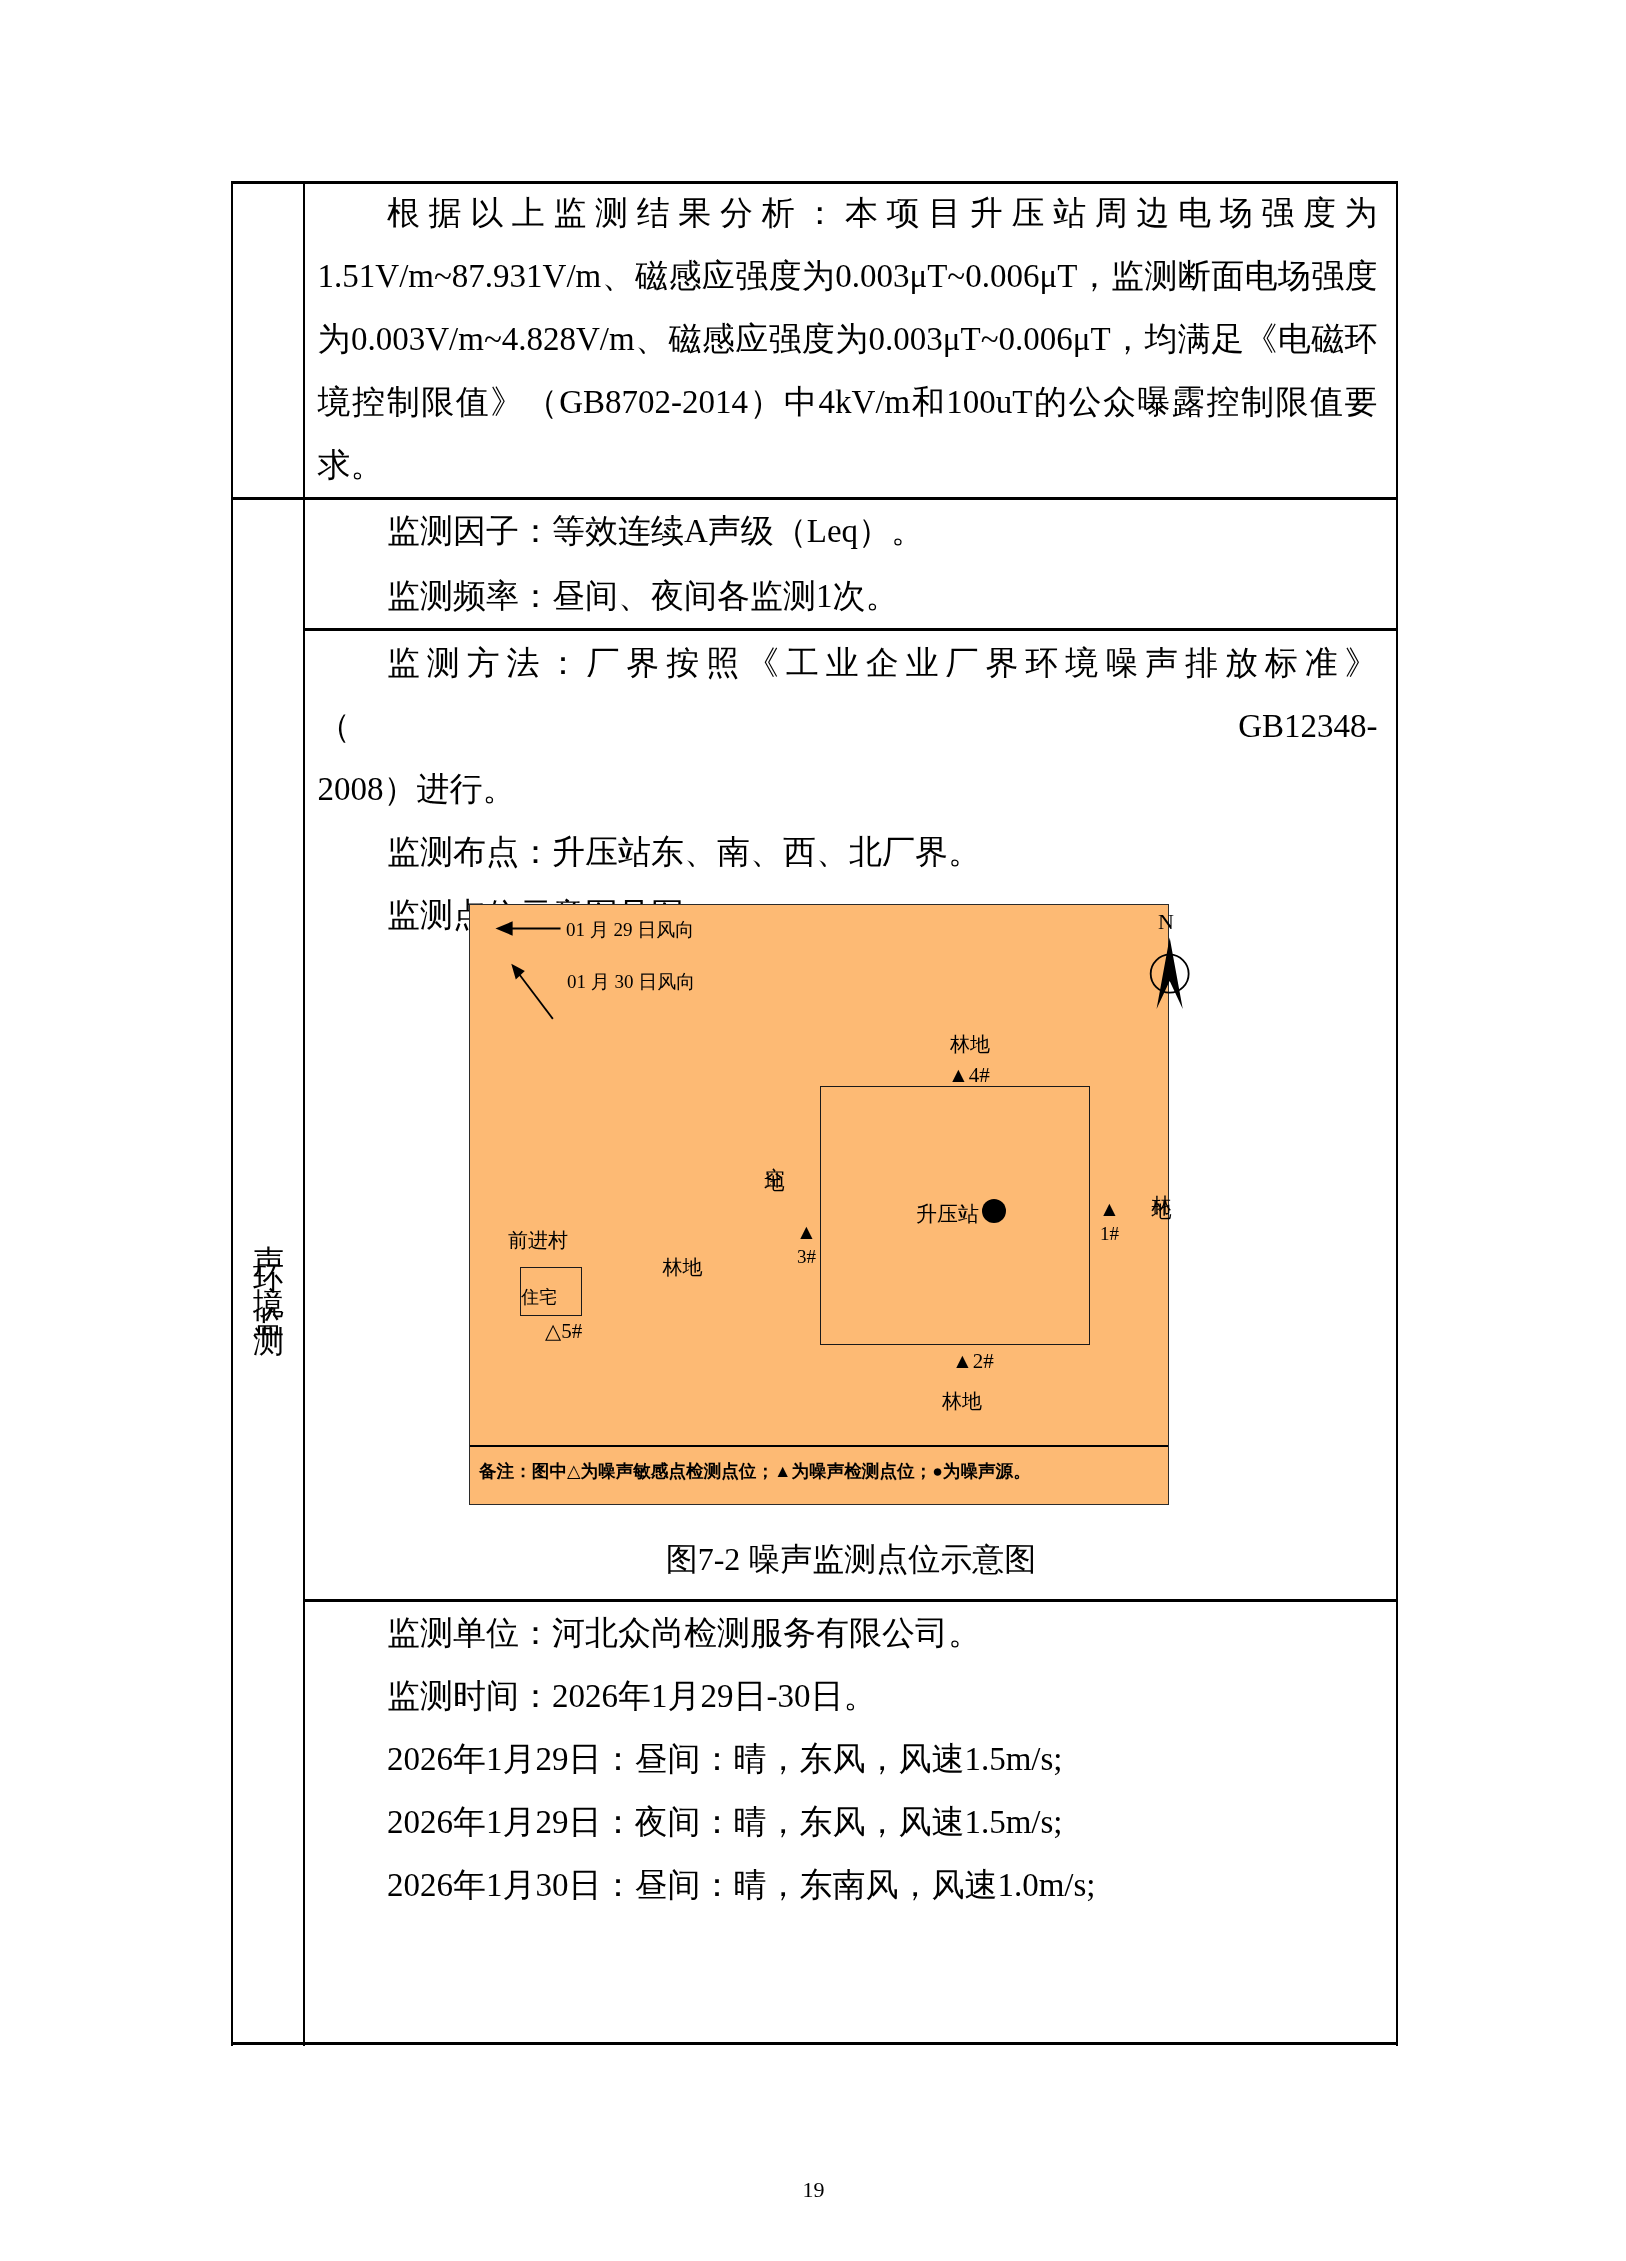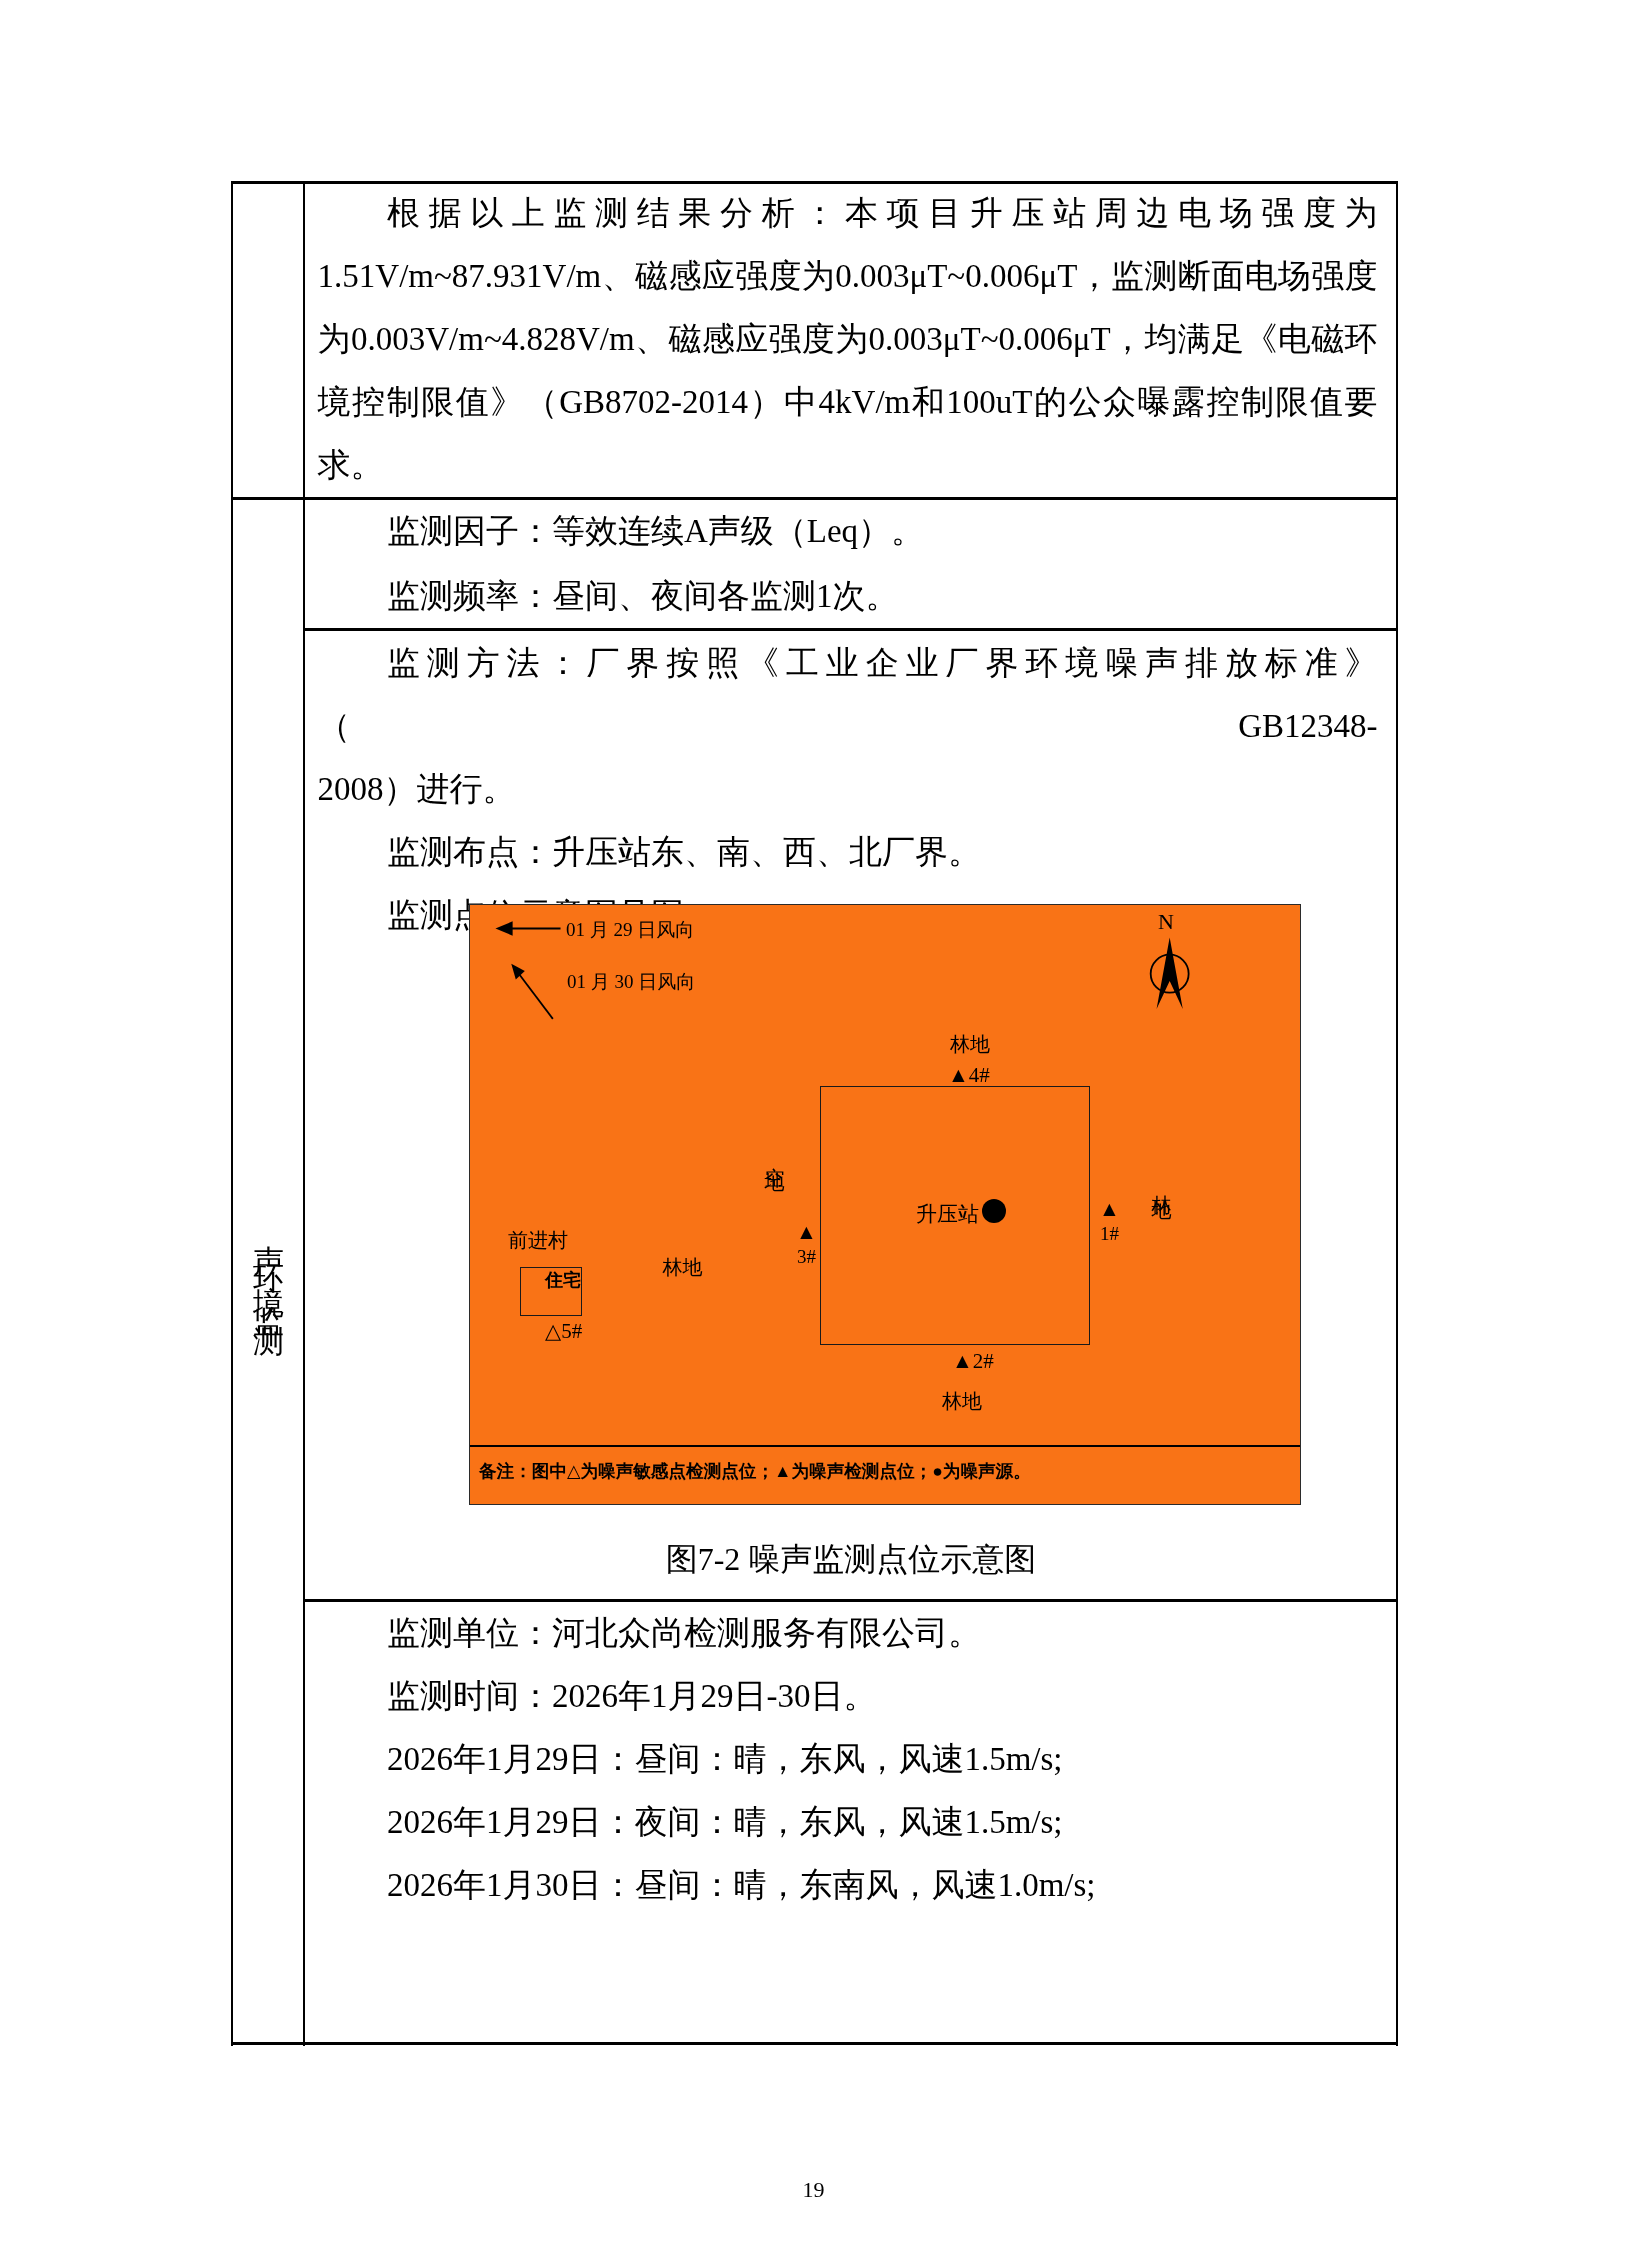--- a/index.html
+++ b/index.html
@@ -7,31 +7,31 @@
        font-family:"Liberation Serif","DejaVu Serif",serif;color:#000;}
   #page{position:absolute;left:0;top:0;width:1627px;height:2301px;background:#fff;}
   .hline,.vline{position:absolute;background:#000;}
   .cellblock{position:absolute;box-sizing:border-box;font-size:33px;line-height:63px;border-radius:32px;}
   .ln{white-space:nowrap;}
   .indent{text-indent:2.1em;}
   .just{text-align:justify;text-justify:inter-character;}
   .justlast{text-align:justify;text-align-last:justify;}
   .vert-label{writing-mode:vertical-lr;letter-spacing:20px;font-size:31px;line-height:70px;}
   .sec-cell{position:absolute;display:flex;align-items:center;justify-content:center;}
-  #figure{position:absolute;left:469px;top:904px;width:832px;height:601px;
-          border:1.8px solid #2b2b2b;box-sizing:border-box;background:#f97316;font-size:20px;}
+  #figure{position:absolute;left:469px;top:904px;width:700px;height:601px;
+          border:1.8px solid #2b2b2b;box-sizing:border-box;background:#fdba74;font-size:20px;}
   .fig-abs{position:absolute;white-space:nowrap;}
   .fig-center{text-align:center;}
   .vert-cjk{writing-mode:vertical-rl;letter-spacing:4.5px;line-height:22px;}
   .marker-col{display:flex;flex-direction:column;align-items:center;line-height:23.5px;}
   #inner-rect{position:absolute;left:350px;top:181px;width:270px;height:259px;
               border:1.8px solid #1a1a1a;box-sizing:border-box;}
   #house-box{position:absolute;left:50px;top:362px;width:62px;height:49px;
-             border:1.4px solid #1a1a1a;box-sizing:border-box;text-align:right;
-             font-size:18px;padding-top:0;font-weight:bold;}
+             border:1.4px solid #1a1a1a;box-sizing:border-box;text-align:left;
+             font-size:18px;padding-top:17px;}
   .dot{display:inline-block;width:24.4px;height:24.4px;border-radius:50%;
        background:#000;vertical-align:-2.7px;margin-left:2.7px;}
   #note-divider{position:absolute;left:0;top:540px;width:100%;height:1.8px;background:#000;}
   #note-text{position:absolute;left:9px;top:554px;font-size:17.6px;font-weight:bold;white-space:nowrap;}
   #caption{position:absolute;left:304px;top:1528px;width:1094px;text-align:center;
            font-size:32px;line-height:63px;}
   #page-num{position:absolute;left:0;top:2176px;width:1627px;text-align:center;
             font-size:22px;line-height:27px;}
   svg{position:absolute;left:0;top:0;pointer-events:none;}
 </style>

